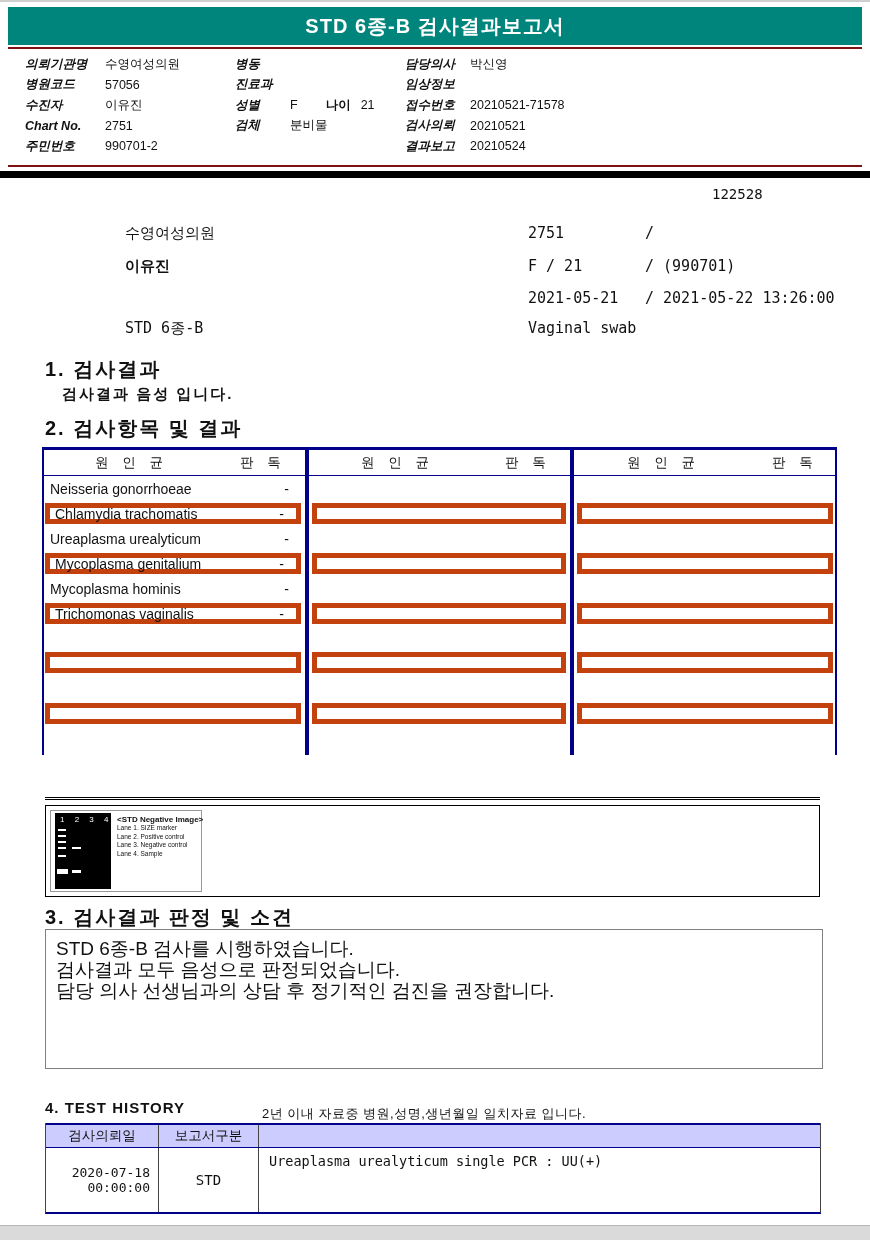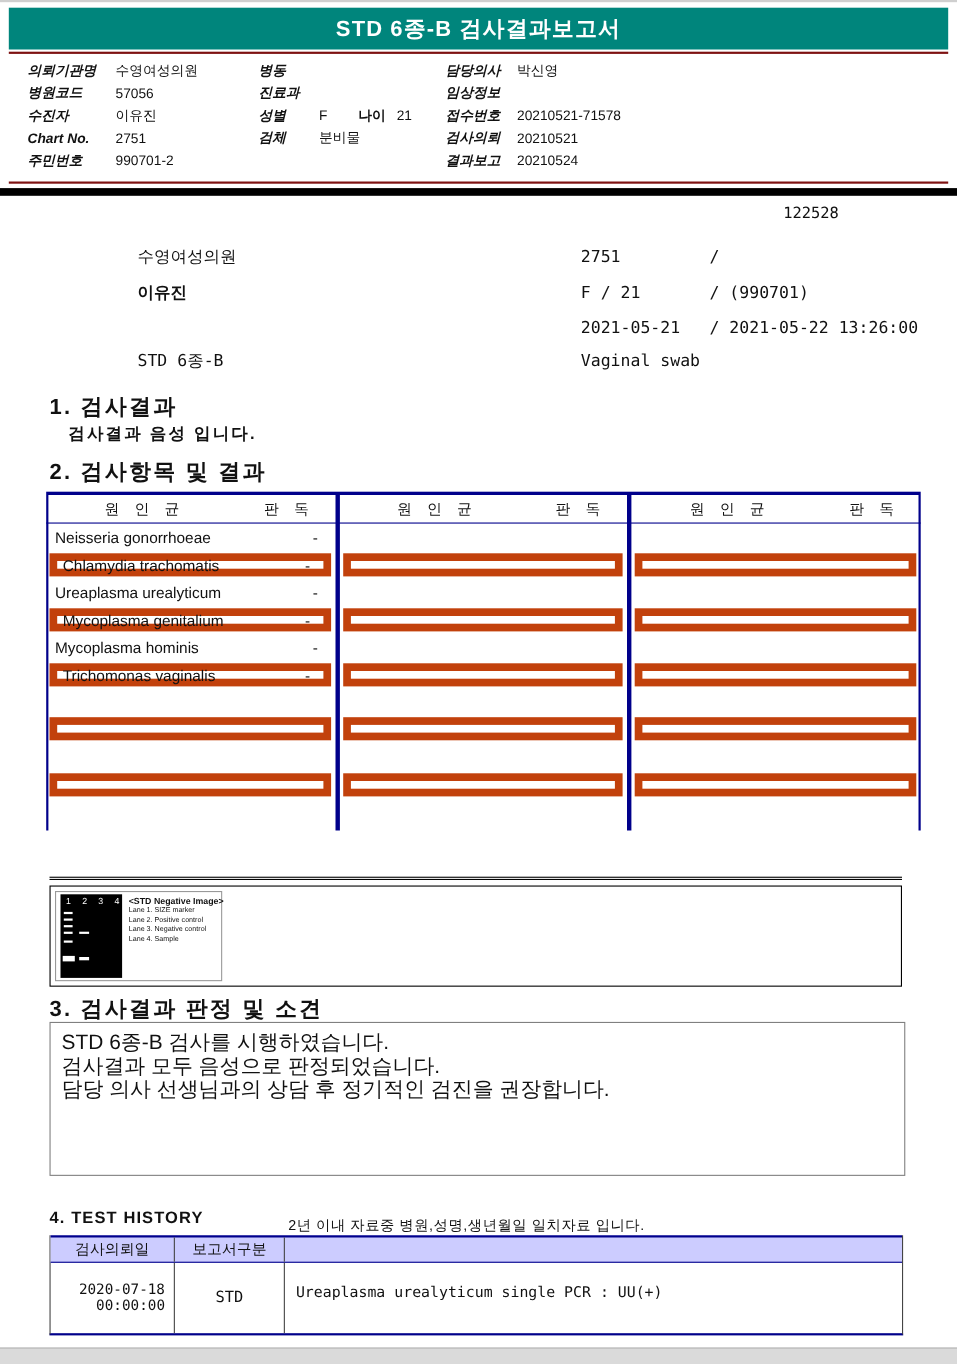--- a/index.html
+++ b/index.html
@@ -52,21 +52,21 @@
   .rtable{left:42px;top:447px;width:795px;height:308px;border-top:3px solid var(--navy,#00008B);}
   .vline{position:absolute;top:0;bottom:0;background:var(--navy,#00008B);}
   .vl-left{left:0;width:2px;} .vl1{left:263px;width:4px;} .vl2{left:528px;width:4px;} .vl-right{right:0;width:2px;}
   .thead{display:grid;grid-template-columns:263px 4px 261px 4px 263px;height:26px;
     border-bottom:1px solid var(--navy,#00008B);align-items:center;font-size:13.5px;}
   .thg{display:flex;align-items:center;}
   .th-org{flex:1;text-align:center;letter-spacing:5px;}
   .th-res{width:84px;text-align:center;letter-spacing:5px;}
   .s2row{display:grid;grid-template-columns:263px 4px 261px 4px 263px;height:25px;align-items:center;font-size:14px;}
   .c-text{display:flex;justify-content:space-between;align-items:center;padding-left:8px;padding-right:16px;height:100%;}
-  .box{border:7px solid #c2410c;height:21px;margin:0 4px 0 3px;display:flex;align-items:center;
+  .box{border:5px solid #c2410c;height:21px;margin:0 4px 0 3px;display:flex;align-items:center;
     justify-content:space-between;padding:0 12px 0 5px;}
   .gap1{height:24px;} .gap2{height:26px;}
   .dash{font-size:14px;}
   
   .dbl-line{left:45px;top:797px;width:775px;height:3px;border-top:1px solid #000;border-bottom:1px solid #000;}
   .gel-outer{left:45px;top:805px;width:775px;height:92px;border:1px solid #000;}
   .gel-inner{position:absolute;left:4px;top:4px;width:152px;height:82px;border:1px solid #999;}
   .gel-img{position:absolute;left:4px;top:2px;width:56px;height:76px;background:#000;color:#fff;}
   .gel-lanes{font-size:8px;letter-spacing:4px;padding:2px 0 0 5px;white-space:nowrap;}
   .band{position:absolute;background:#fff;}
@@ -87,21 +87,21 @@
   .hist-head{display:grid;grid-template-columns:113px 100px 563px;height:25px;
     background:var(--lavender,#CCCCFF);border-top:2px solid var(--navy,#00008B);
     border-bottom:1px solid var(--navy,#00008B);align-items:center;font-size:13.5px;}
   .hist-head .hc{text-align:center;height:100%;display:flex;align-items:center;justify-content:center;}
   .hist-head .hc3{justify-content:flex-start;padding-left:10px;}
   .hc1,.hc2{border-right:1px solid #444;}
   .hist-row{display:grid;grid-template-columns:113px 100px 563px;height:64px;font-size:13px;}
   .hist-row .dc{border-right:1px solid #444;display:flex;align-items:center;justify-content:center;
     text-align:right;padding:16px 8px;}
   .hist-row .tc{border-right:1px solid #444;display:flex;align-items:center;justify-content:center;font-size:14px;}
-  .hist-row .rc{padding:19px 10px;font-size:13.5px;}
+  .hist-row .rc{padding:5px 10px;font-size:13.5px;}
 </style>
 </head>
 <body>
 
 <div class="abs top-strip"></div>
 
 <div class="abs banner">
   <span>STD 6종-B 검사결과보고서</span>
 </div>
 <div class="abs banner-underline"></div>

